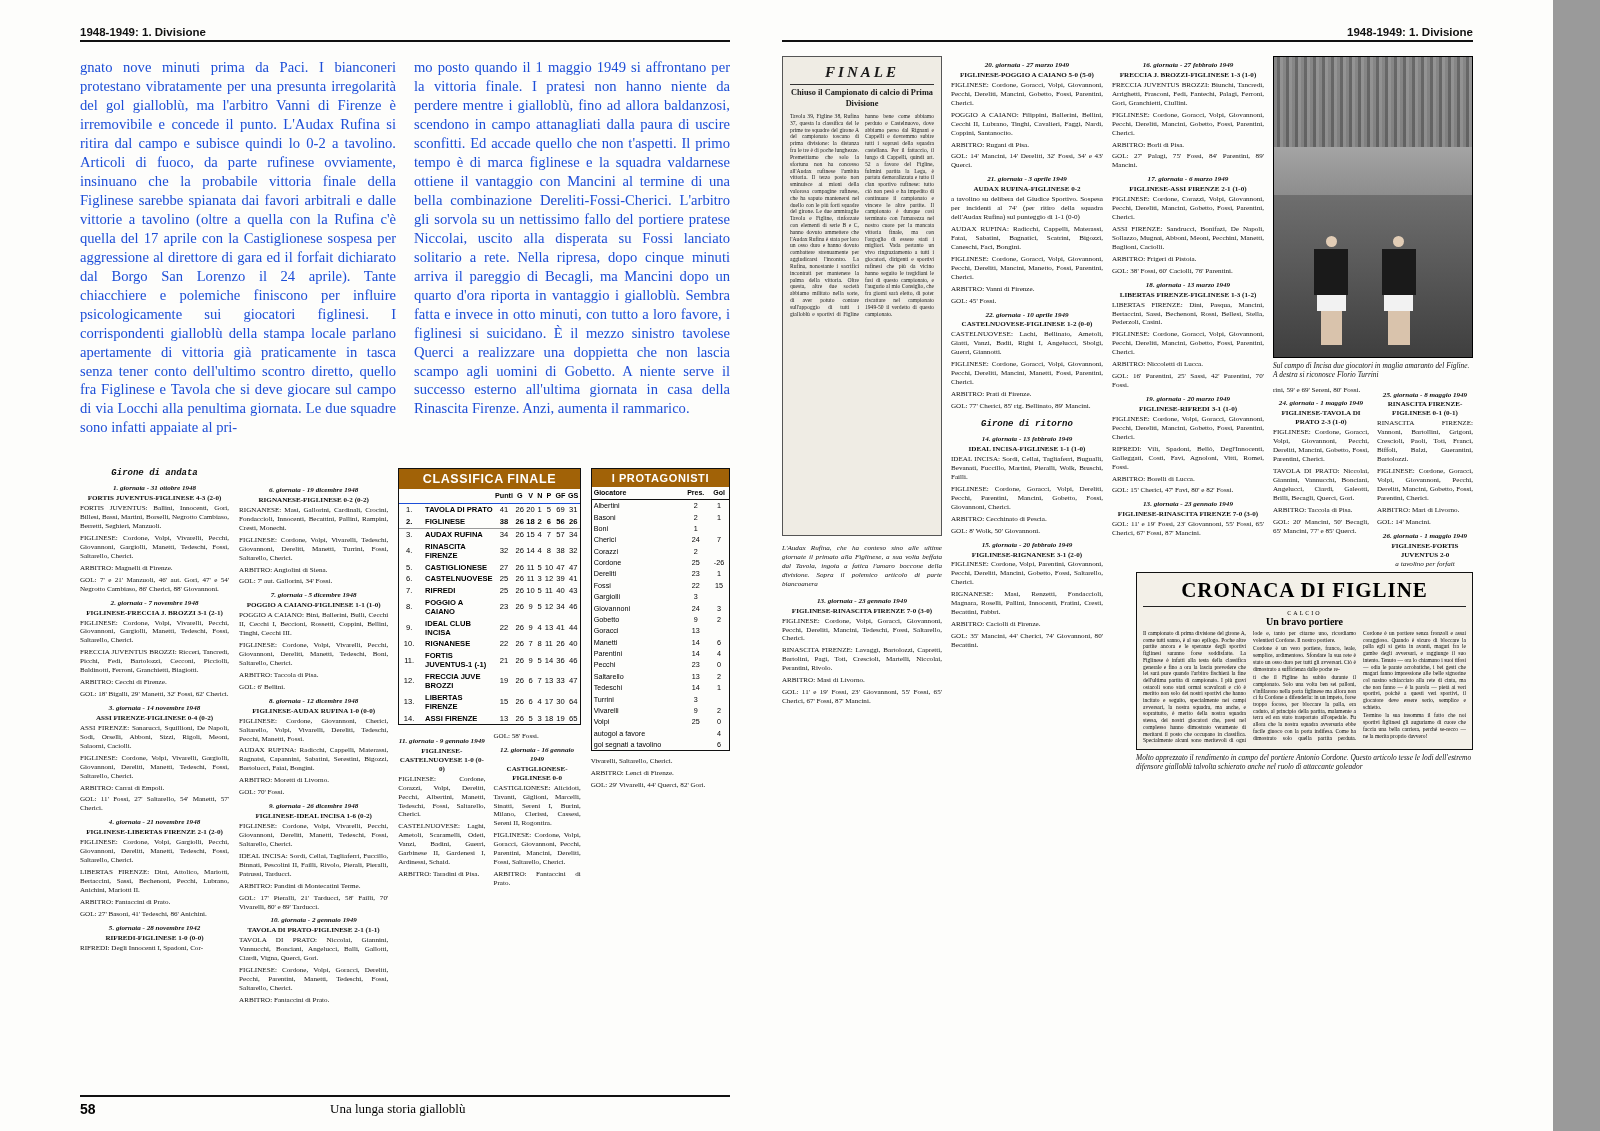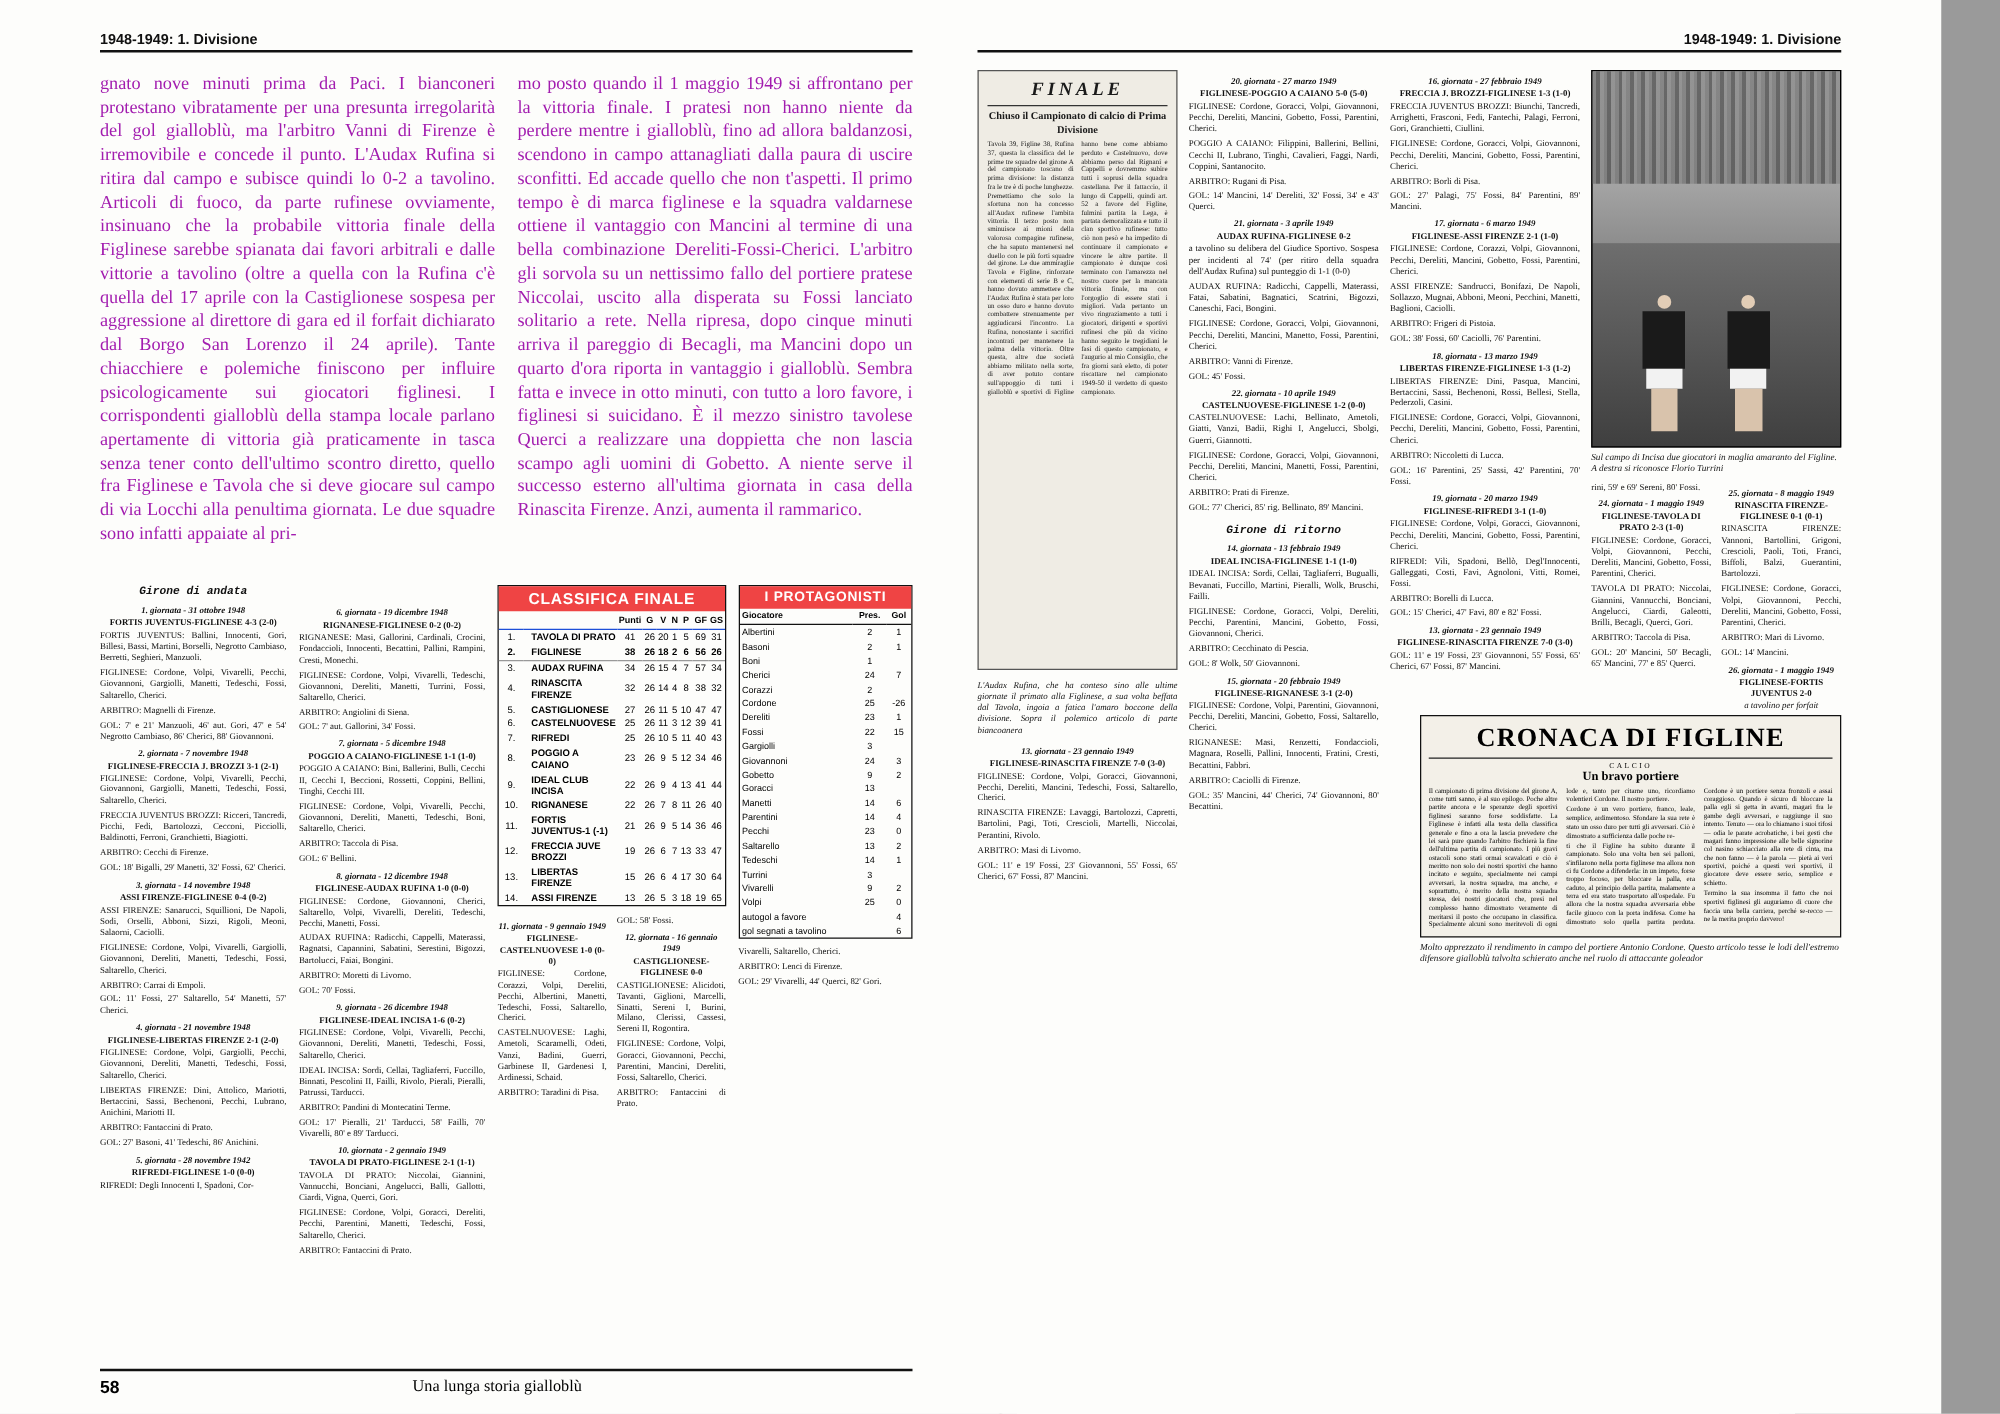--- a/index.html
+++ b/index.html
@@ -39,21 +39,21 @@
   .rule{height:2px;background:#111;margin-top:2px;}
   
   .bodytext{
     display:flex;gap:18px;margin-top:12px;
   }
   .bodytext .col{
     width:316px;
     font-size:14.6px;line-height:1.30;
     text-align:justify;
     hyphens:auto;
-    color:#a21caf;
+    color:#1d4ed8;
   }
   .bodytext .col p{margin:0;}
   
   .boxarea{
     position:absolute;left:80px;right:26px;bottom:52px;top:468px;
   }
 
   .cols3{display:flex;gap:10px;height:100%;}
   .minicol{
     font-size:7.1px;line-height:1.26;color:#111;
@@ -66,21 +66,21 @@
   .minicol .ttl{font-weight:bold;text-align:center;margin-bottom:1px;}
   .minicol p{margin:0 0 3px 0;}
   .sectlabel{
     font-family:Liberation Mono, monospace;
     font-weight:bold;font-style:italic;font-size:9px;
     text-align:center;margin-bottom:4px;
   }
   
   .tablebox{border:1px solid #111;box-sizing:border-box;}
   .tabhead{
-    background:#ef4444;color:#fff;text-align:center;
+    background:#a16207;color:#fff;text-align:center;
     font-family:"Liberation Sans", sans-serif;font-weight:bold;
     font-size:12.5px;letter-spacing:.6px;padding:3px 0;
   }
   table.cls{
     width:100%;border-collapse:collapse;
     font-size:7.6px;font-family:"Liberation Sans", sans-serif;
   }
   table.cls th{
     font-size:7.2px;font-weight:bold;text-align:center;padding:2px 1px 3px 1px;
     border-bottom:1px solid #1d4ed8;

